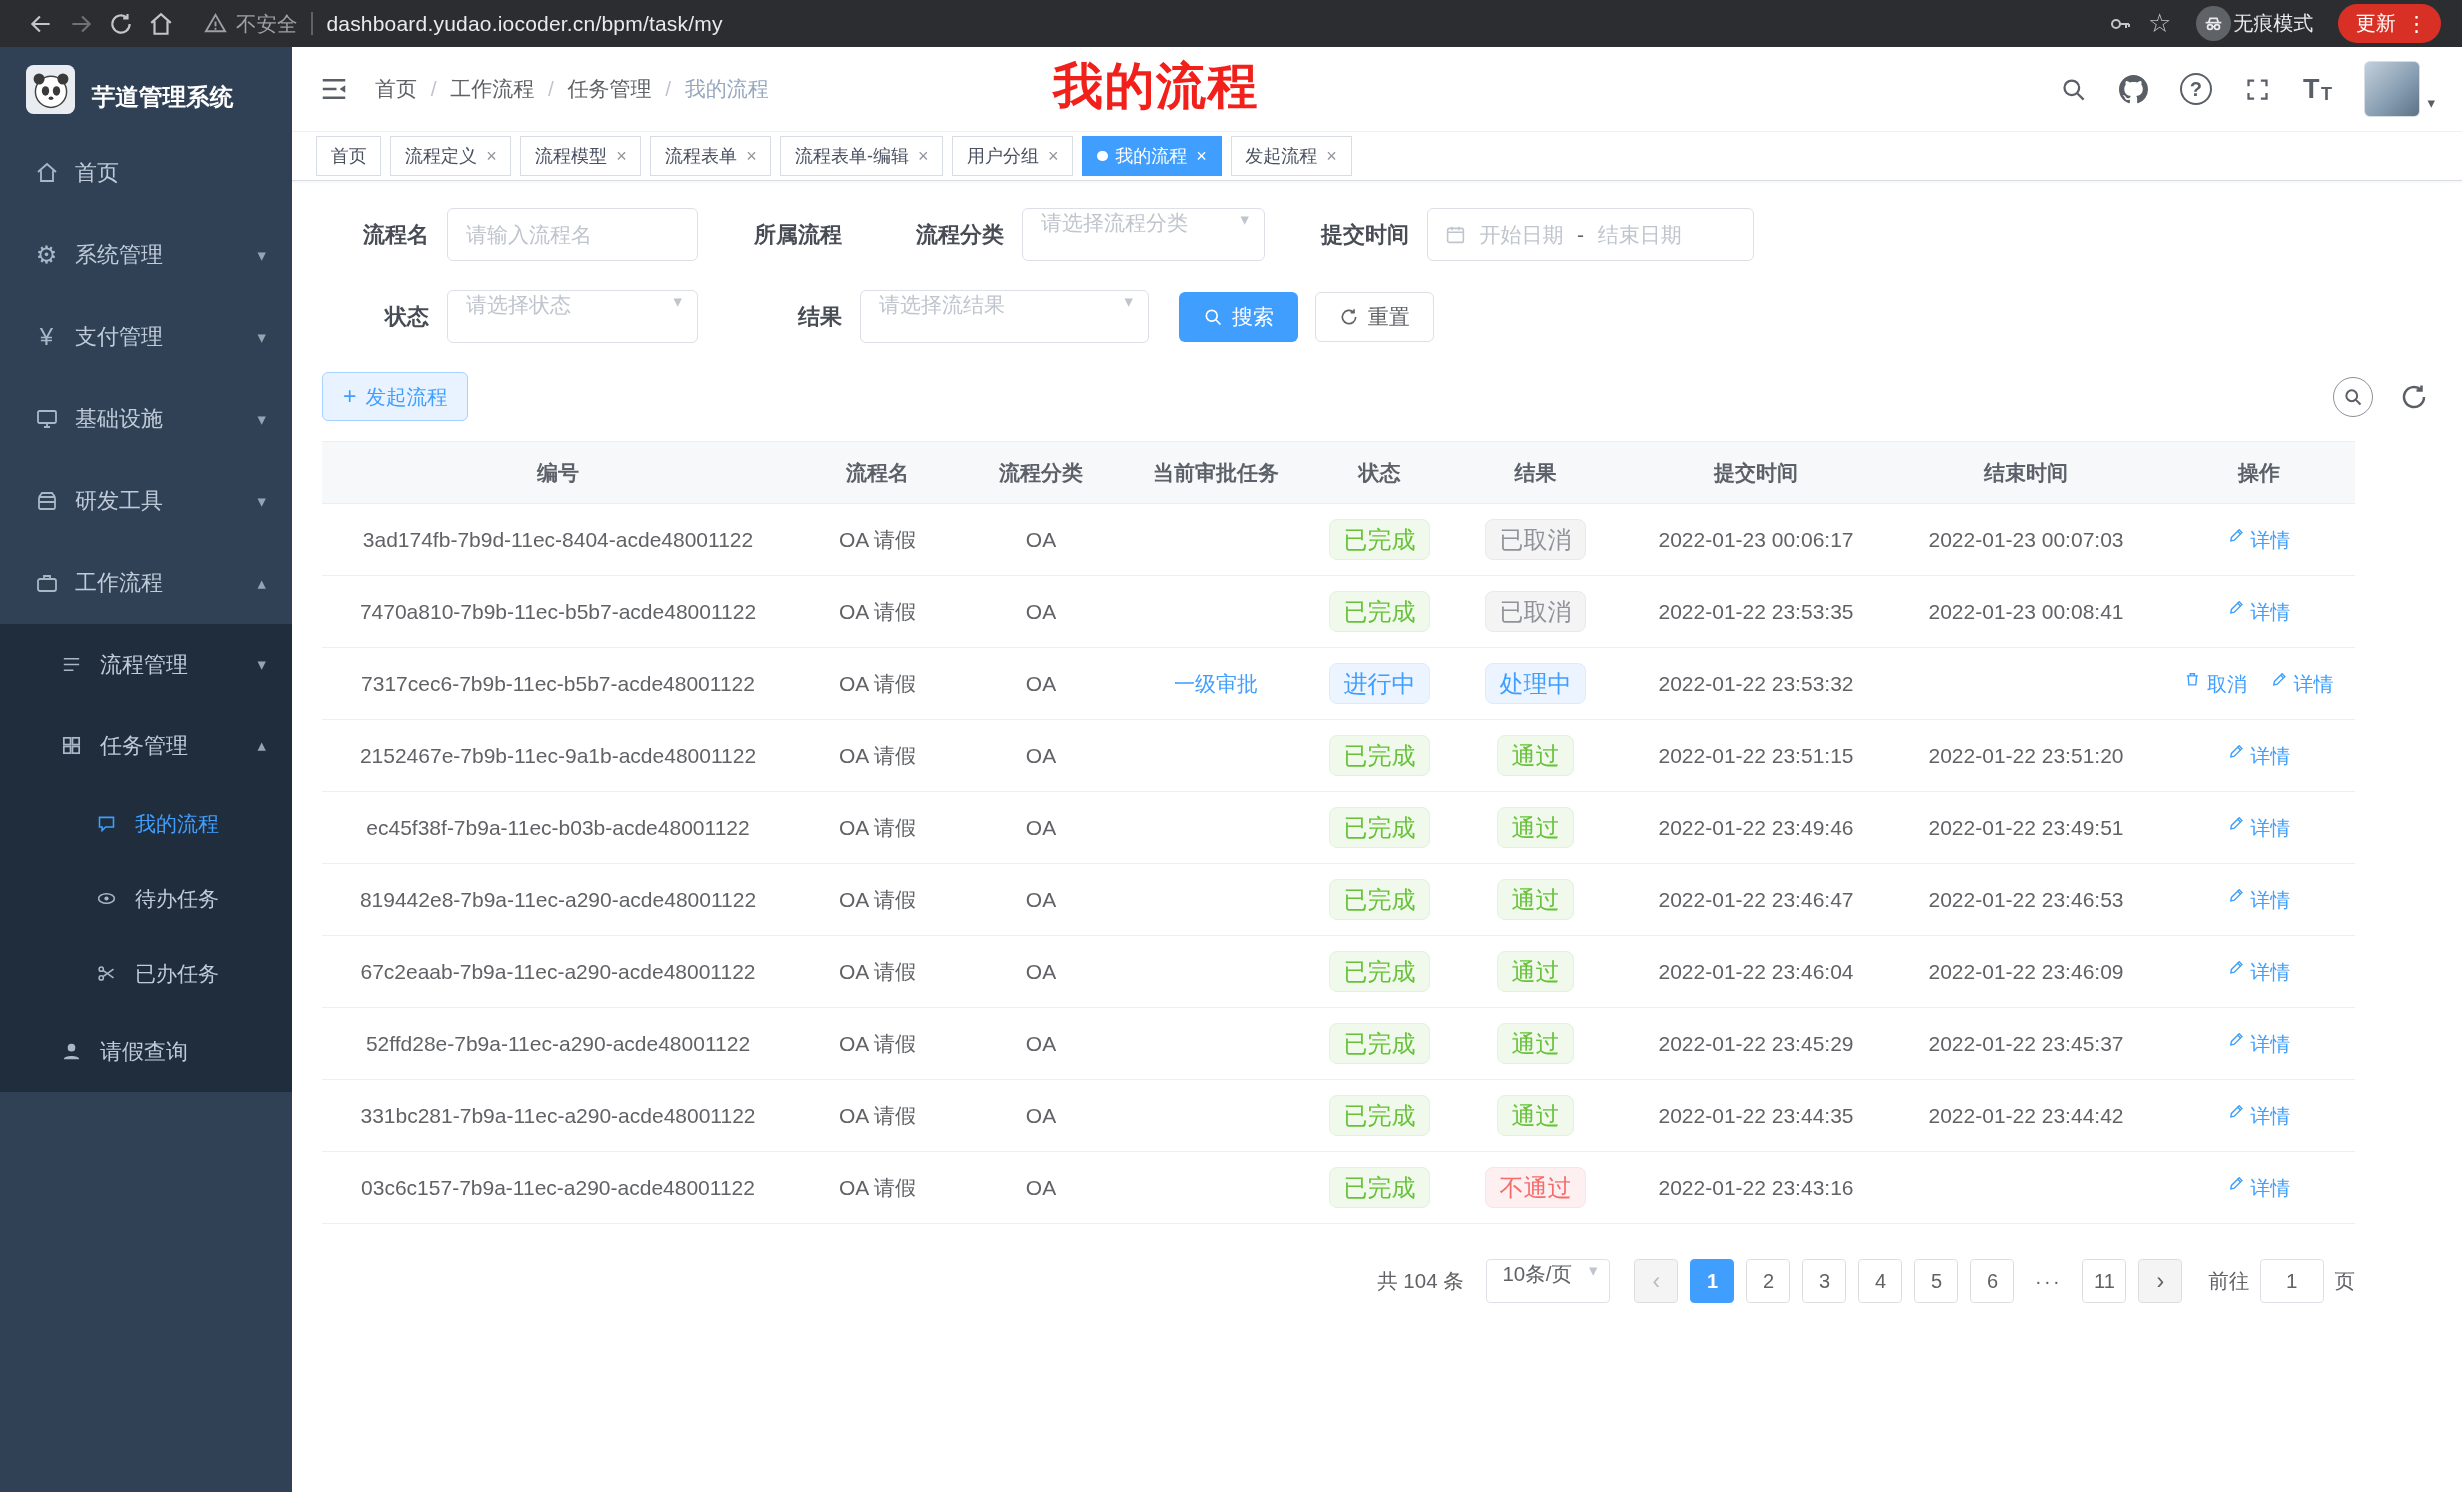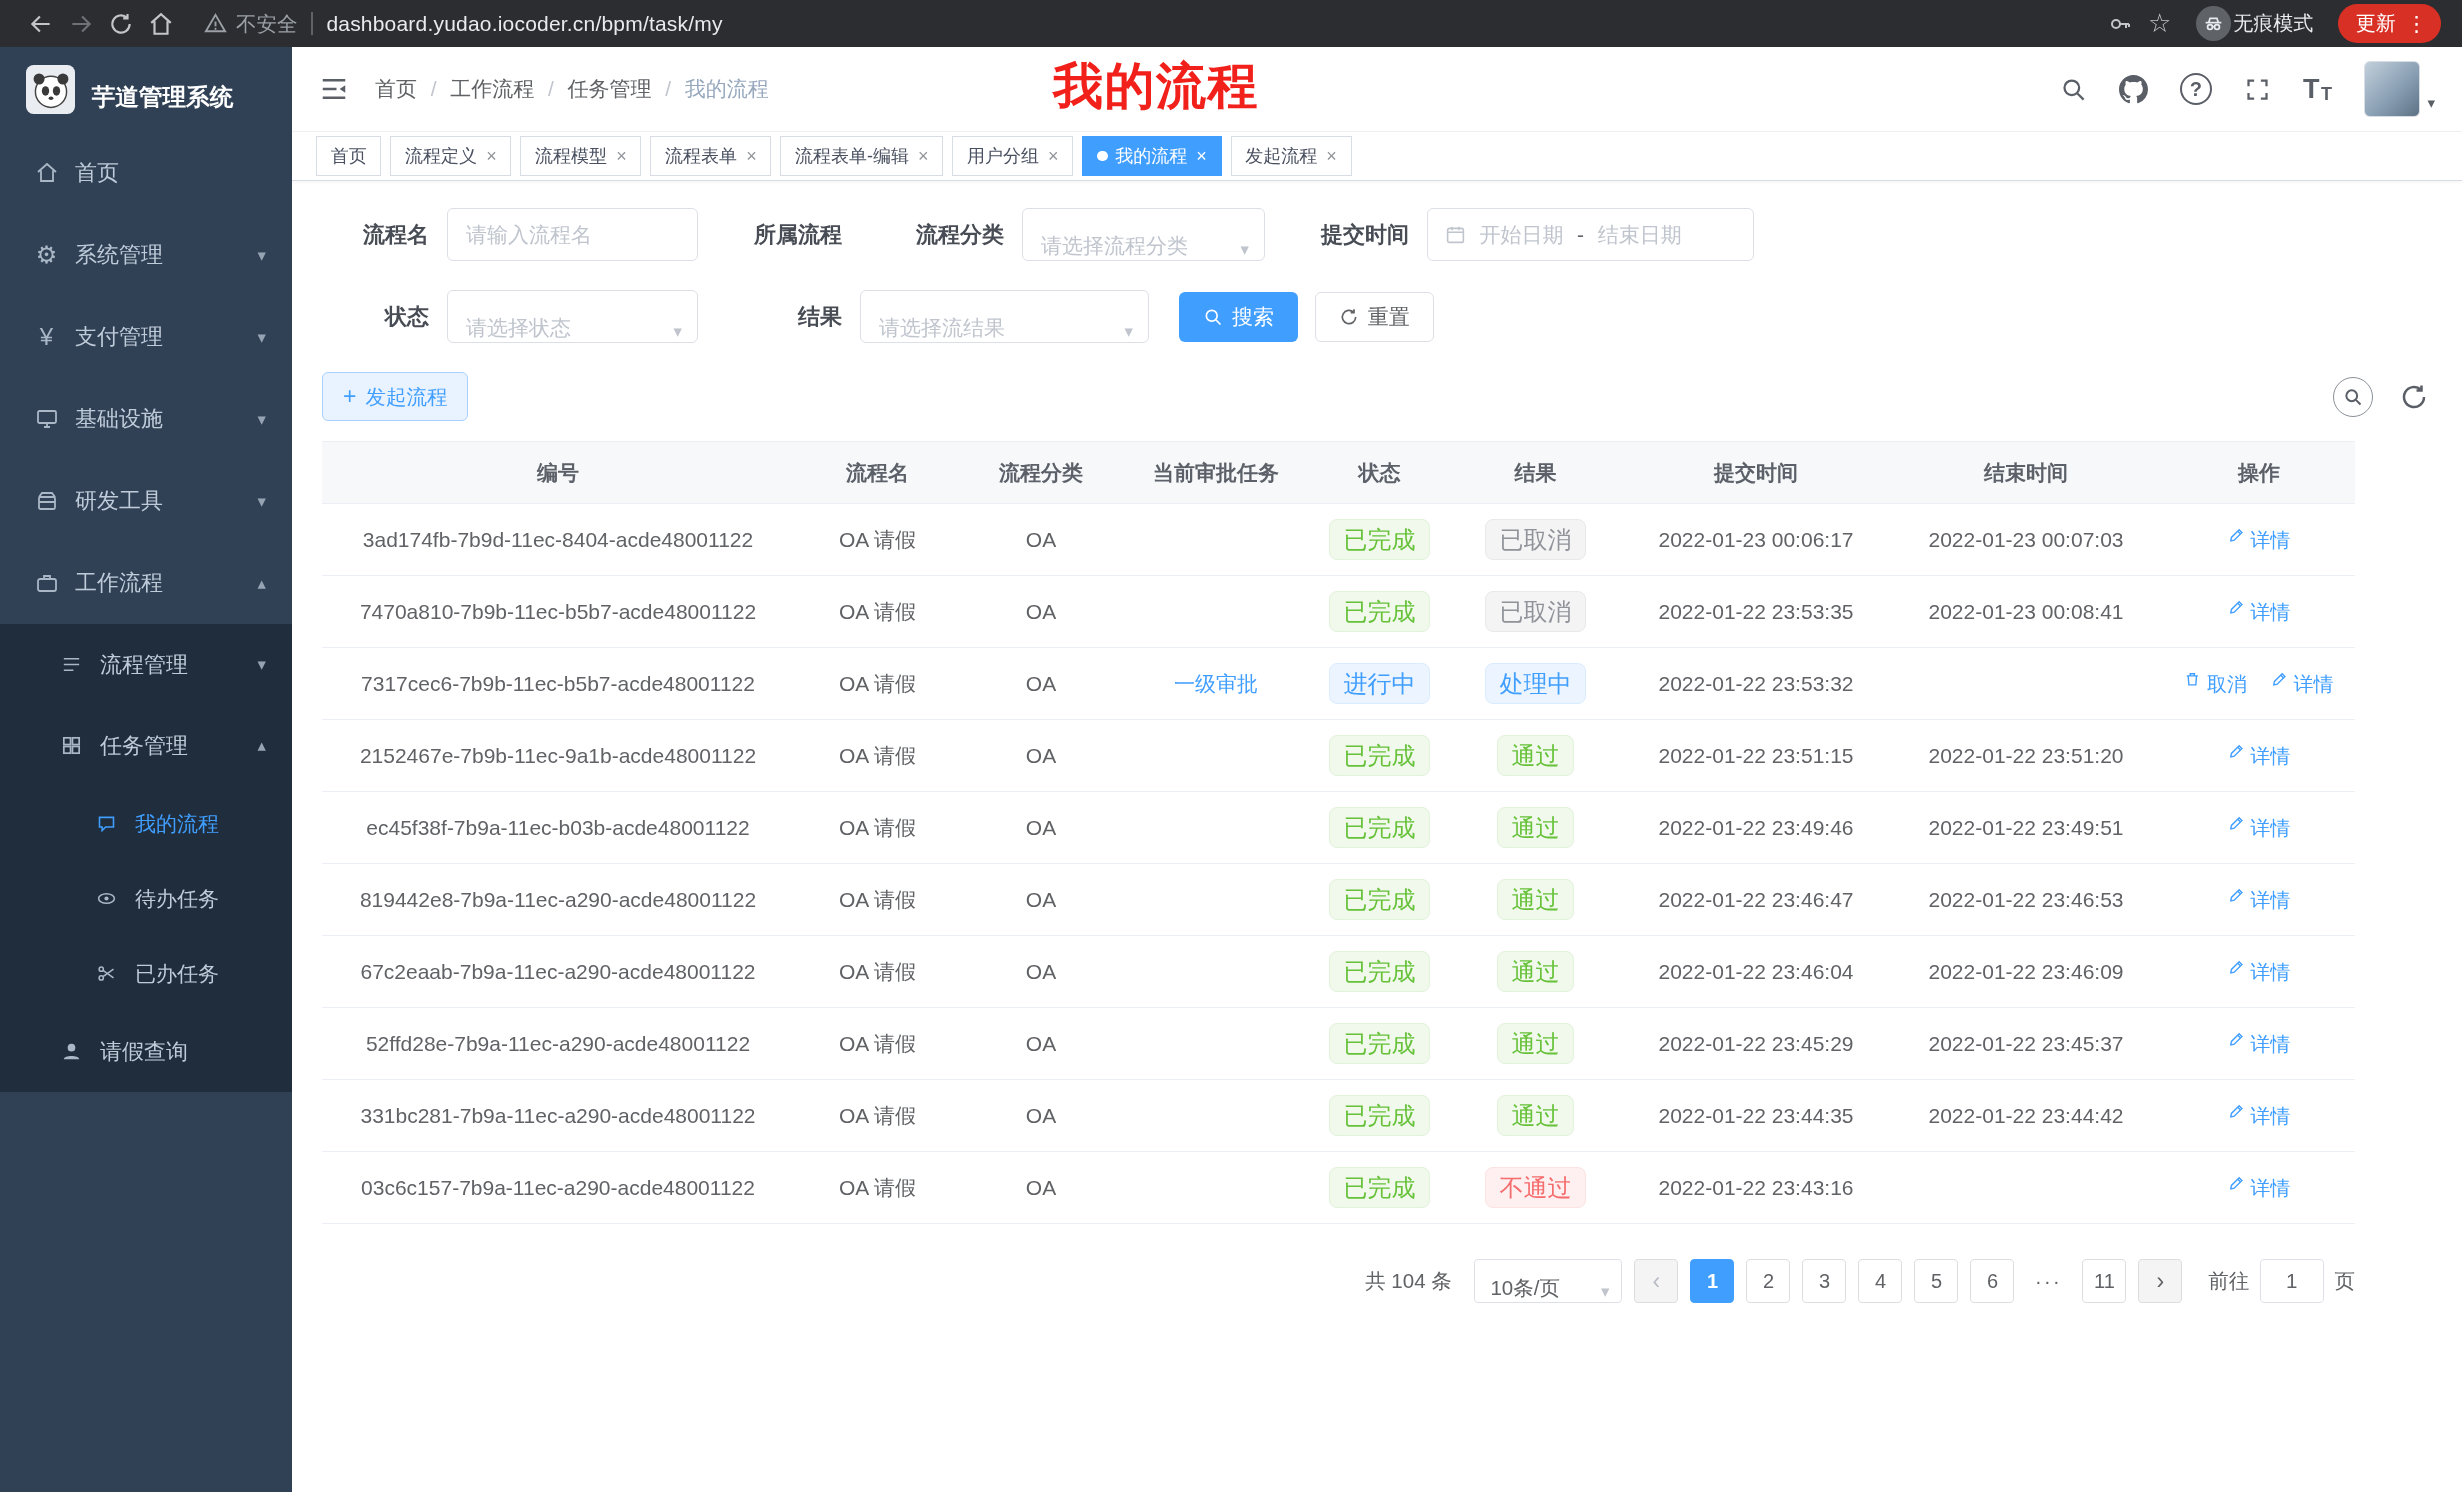--- a/index.html
+++ b/index.html
@@ -69,21 +69,21 @@
   
   .content { flex:1; padding:27px 33px 0 30px; overflow:hidden; }
   .frow { display:flex; align-items:center; margin-bottom:29px; }
   .flabel { font-size:22px; font-weight:700; color:#484d55; text-align:right; margin-right:18px; flex:0 0 auto; }
   .w140 { width:107px; } .w150 { width:114px; }
   .ml40 { margin-left:30px; }
   .inp, .sel, .daterange { height:53px; border:0.8px solid #dcdfe6; border-radius:6px; background:#fff; font-size:21px; }
   .inp { padding:0 18px; color:#606266; outline:none; font-family:inherit; }
   .inp::placeholder { color:#bfc4cd; }
   .w330 { width:251px; } .w380 { width:289px; } .w320 { width:243px; } .w430 { width:327px; }
-  .sel { display:flex; align-items:flex-end; justify-content:space-between; padding:0 15px 0 18px; cursor:pointer; }
+  .sel { display:flex; align-items:flex-start; justify-content:space-between; padding:0 15px 0 18px; cursor:pointer; }
   .ph { color:#bfc4cd; }
   .caret { color:#c0c4cc; font-size:16.7px; }
   .daterange { display:flex; align-items:center; gap:13.7px; padding:0 16.7px; }
   .daterange .dash { color:#606266; }
   .cal { color:#c0c4cc; display:flex; }
   .btn { height:50px; border-radius:6px; font-size:21px; display:inline-flex; align-items:center; gap:9px; padding:0 23px; cursor:pointer; border:0.8px solid transparent; font-family:inherit; }
   .btn-search { background:#409eff; color:#fff; margin-left:30px; }
   .btn-reset { background:#fff; color:#606266; border-color:#dcdfe6; margin-left:16.7px; }
   .btn-create { height:49px; background:#e8f3ff; border:0.8px solid #a9d1ff; color:#409eff; border-radius:6px; font-size:20.5px; display:inline-flex; align-items:center; gap:9px; padding:0 20px; cursor:pointer; font-family:inherit; }
   .btn-create .plus { font-size:23px; line-height:1; }
@@ -100,21 +100,21 @@
   .b-success { color:#67c23a; background:#f0f9eb; border-color:#e1f3d8; }
   .b-info { color:#909399; background:#f4f4f5; border-color:#e9e9eb; }
   .b-primary { color:#409eff; background:#ecf5ff; border-color:#d9ecff; }
   .b-danger { color:#f56c6c; background:#fef0f0; border-color:#fde2e2; }
   .link { color:#409eff; display:inline-flex; align-items:flex-start; gap:6px; font-size:20px; cursor:pointer; }
   .link + .link { margin-left:18px; }
 
   
   .pager { width:2033px; display:flex; align-items:center; justify-content:flex-end; gap:12px; margin-top:35px; font-size:20.5px; color:#606266; }
   .ptotal { margin-right:10.7px; }
-  .psize { width:148px; height:44px; border:0.8px solid #dcdfe6; border-radius:4.6px; display:flex; align-items:flex-end; justify-content:space-between; padding:0 12px 0 15px; cursor:pointer; }
+  .psize { width:124px; height:44px; border:0.8px solid #dcdfe6; border-radius:4.6px; display:flex; align-items:flex-start; justify-content:space-between; padding:0 12px 0 15px; cursor:pointer; margin-right:12px; }
   .pbtn { min-width:44px; height:44px; border:0.8px solid #dcdcdc; border-radius:4.6px; background:#fff; display:flex; align-items:center; justify-content:center; color:#606266; font-size:20px; cursor:pointer; padding:0 7.6px; }
   .pbtn.navpg { background:#f4f4f5; color:#b8bcc2; font-size:23px; }
   .pbtn.navpg.next { color:#606266; }
   .pbtn.active { background:#409eff; border-color:#409eff; color:#fff; font-weight:700; }
   .pbtn.dots { border:none; background:transparent; letter-spacing:2.3px; color:#606266; }
   .goto { display:flex; align-items:center; gap:10.7px; margin-left:13.7px; }
   .goto-input { width:64px; height:44px; border:0.8px solid #dcdfe6; border-radius:4.6px; text-align:center; font-size:20.5px; color:#606266; outline:none; font-family:inherit; }
 </style>
 </head>
 <body>

